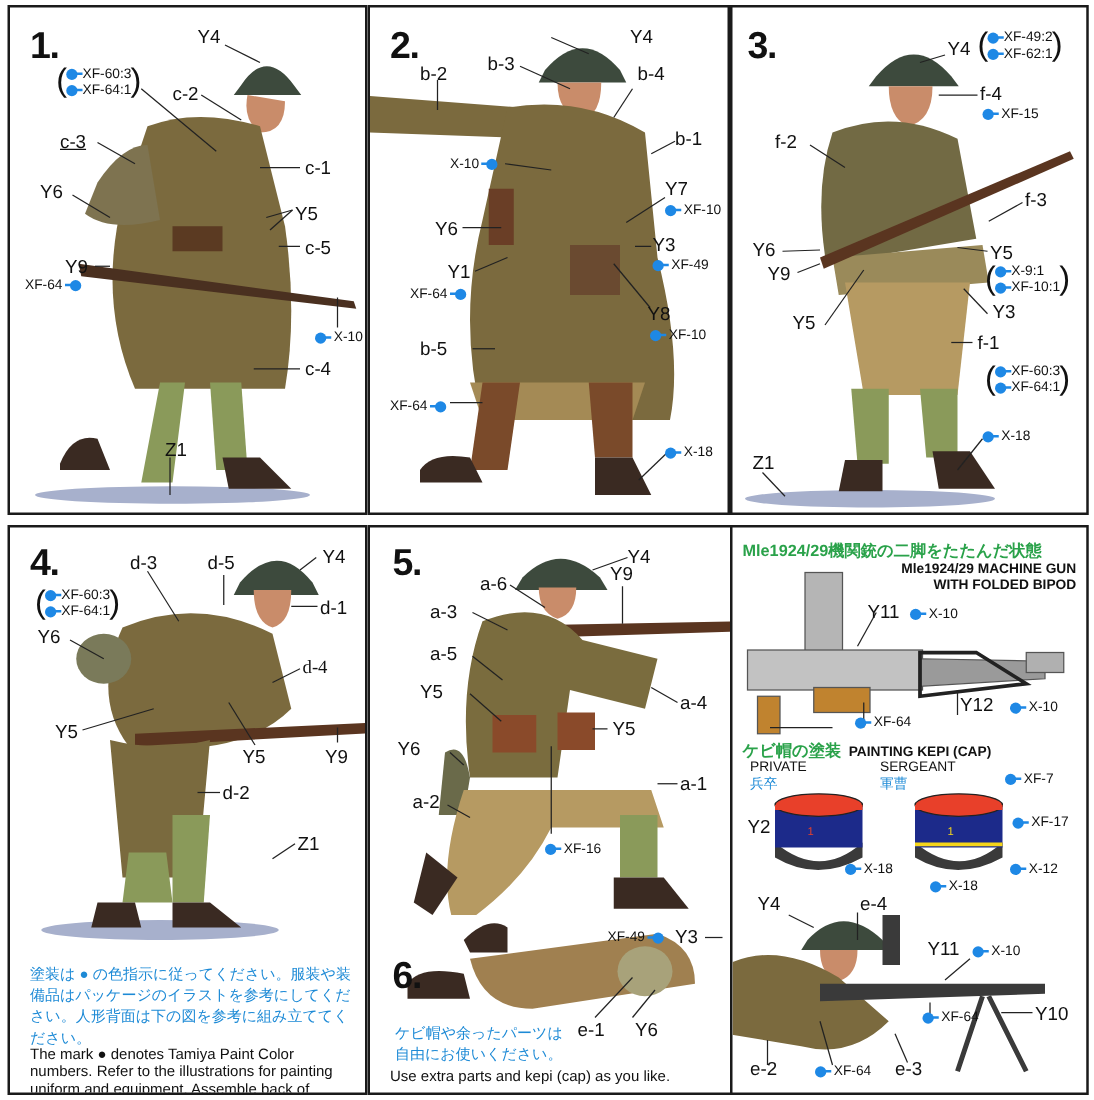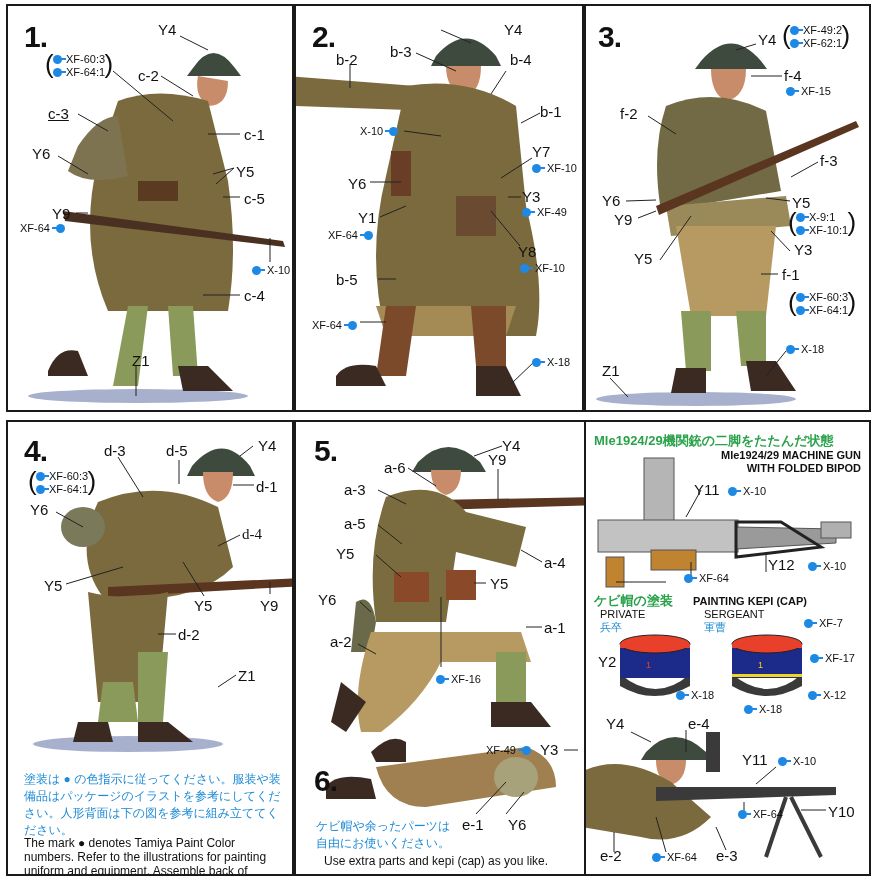--- a/index.html
+++ b/index.html
@@ -341,21 +341,21 @@
     <div class="pnum" style="left:18px;top:342px;">6.</div>
     <div class="paint" style="left:190px;top:323px;">
         <span>XF-49</span>
         <span class="dot dotl" style="margin-left:5px"></span>
       </div>
     <div class="lbl" style="left:244px;top:320px;">Y3</div>
     <div class="lbl" style="left:166px;top:395px;">e-1</div>
     <div class="lbl" style="left:212px;top:395px;">Y6</div>
     <div class="jp" style="position:absolute;left:20px;top:396px;width:150px;white-space:pre-line;">ケビ帽や余ったパーツは
 自由にお使いください。</div>
-    <div class="en" style="position:absolute;left:28px;top:432px;width:270px;">Use extra parts and kepi (cap) as you like.</div>
+    <div class="en" style="position:absolute;left:16px;top:432px;width:270px;">Use extra parts and kepi (cap) as you like.</div>
   </div>
 
   <div class="panel" style="left:584px;top:420px;width:287px;height:456px;">
     <div class="jpg" style="position:absolute;left:8px;top:10px;font-size:13px;font-weight:bold;">Mle1924/29機関銃の二脚をたたんだ状態</div>
     <div style="position:absolute;right:8px;top:27px;text-align:right;font-size:11px;font-weight:bold;line-height:13px;">
       <div>Mle1924/29 MACHINE GUN</div>
       <div>WITH FOLDED BIPOD</div>
     </div>
     <svg class="figure" style="left:0;top:0" width="287" height="200">
       <rect x="58" y="36" width="30" height="70" fill="#b5b5b5" stroke="#555"></rect>
@@ -378,21 +378,21 @@
     <div class="lbl" style="left:182px;top:135px;">Y12</div>
     <div class="paint" style="left:222px;top:139px;">
         <span class="dot" style="margin-right:5px"></span>
         <span>X-10</span>
       </div>
     <div class="paint" style="left:98px;top:151px;">
         <span class="dot" style="margin-right:5px"></span>
         <span>XF-64</span>
       </div>
 
-    <div style="position:absolute;left:8px;top:170px;display:flex;gap:20px;align-items:baseline;">
+    <div style="position:absolute;left:8px;top:170px;display:flex;gap:6px;align-items:baseline;">
       <span class="jpg" style="font-size:13px;font-weight:bold;">ケビ帽の塗装</span>
       <span style="font-size:11px;font-weight:bold;">PAINTING KEPI (CAP)</span>
     </div>
     <div style="position:absolute;left:14px;top:186px;font-size:11px;line-height:13px;">
       <div>PRIVATE</div>
       <div class="jp" style="font-size:11px;line-height:13px;">兵卒</div>
     </div>
     <div style="position:absolute;left:118px;top:186px;font-size:11px;line-height:13px;">
       <div>SERGEANT</div>
       <div class="jp" style="font-size:11px;line-height:13px;">軍曹</div>

